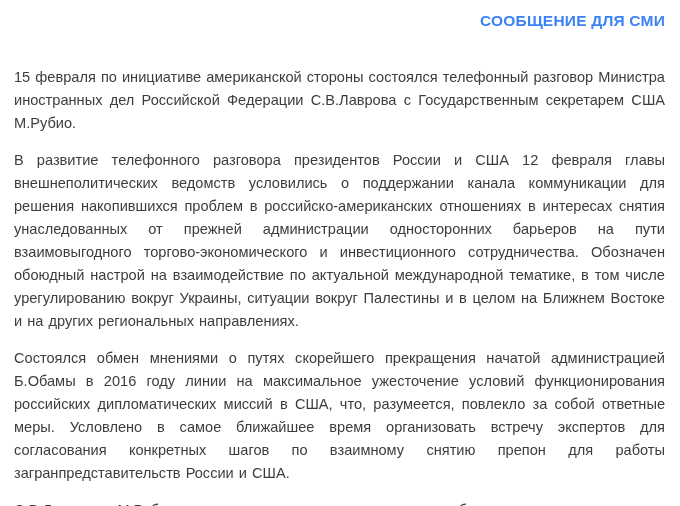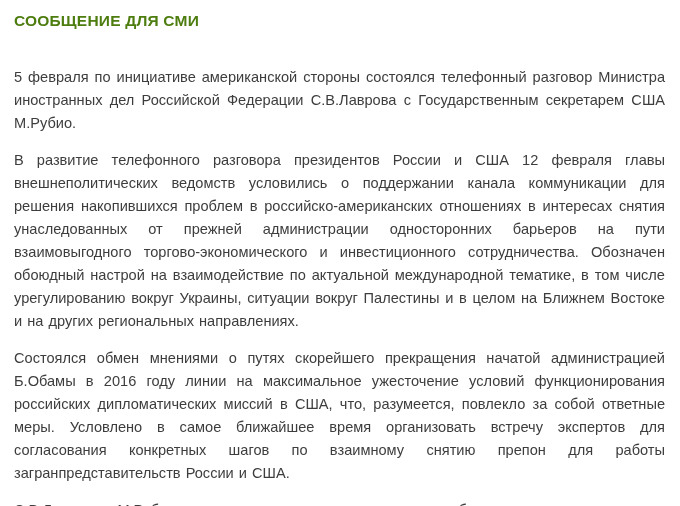--- a/index.html
+++ b/index.html
@@ -15,25 +15,25 @@
   }
   .page {
     box-sizing: border-box;
     width: 680px;
     height: 506px;
     padding: 12px 15px 10px 14px;
     background: #ffffff;
   }
   .doc-title {
     margin: 0 0 36px 0;
-    text-align: left;
+    text-align: right;
     font-size: 15.5px;
     font-weight: 700;
     letter-spacing: 0.2px;
-    color: #4d7c0f;
+    color: #3b82f6;
   }
   .doc-body p {
     margin: 0 0 14px 0;
     text-align: justify;
     text-justify: inter-word;
     font-size: 14.6px;
     line-height: 23px;
     color: #3d3d3d;
     word-spacing: 1px;
   }
@@ -41,18 +41,18 @@
     margin-bottom: 0;
   }
 </style>
 </head>
 <body>
 
 <div class="page">
   <h1 class="doc-title">СООБЩЕНИЕ ДЛЯ СМИ</h1>
 
   <div class="doc-body">
-    <p>5 февраля по инициативе американской стороны состоялся телефонный разговор Министра иностранных дел Российской Федерации С.В.Лаврова с Государственным секретарем США М.Рубио.</p>
+    <p>15 февраля по инициативе американской стороны состоялся телефонный разговор Министра иностранных дел Российской Федерации С.В.Лаврова с Государственным секретарем США М.Рубио.</p>
     <p>В развитие телефонного разговора президентов России и США 12 февраля главы внешнеполитических ведомств условились о поддержании канала коммуникации для решения накопившихся проблем в российско-американских отношениях в интересах снятия унаследованных от прежней администрации односторонних барьеров на пути взаимовыгодного торгово-экономического и инвестиционного сотрудничества. Обозначен обоюдный настрой на взаимодействие по актуальной международной тематике, в том числе урегулированию вокруг Украины, ситуации вокруг Палестины и в целом на Ближнем Востоке и на других региональных направлениях.</p>
     <p>Состоялся обмен мнениями о путях скорейшего прекращения начатой администрацией Б.Обамы в 2016 году линии на максимальное ужесточение условий функционирования российских дипломатических миссий в США, что, разумеется, повлекло за собой ответные меры. Условлено в самое ближайшее время организовать встречу экспертов для согласования конкретных шагов по взаимному снятию препон для работы загранпредставительств России и США.</p>
     <p>С.В.Лавров и М.Рубио подтвердили готовность совместно работать над восстановлением взаимоуважительного межгосударственного диалога в русле заданной президентами тональности. Договорились о регулярных контактах, в том числе для подготовки российско-американской встречи на высшем уровне.</p>
   </div>
 </div>
 
 </body></html>

